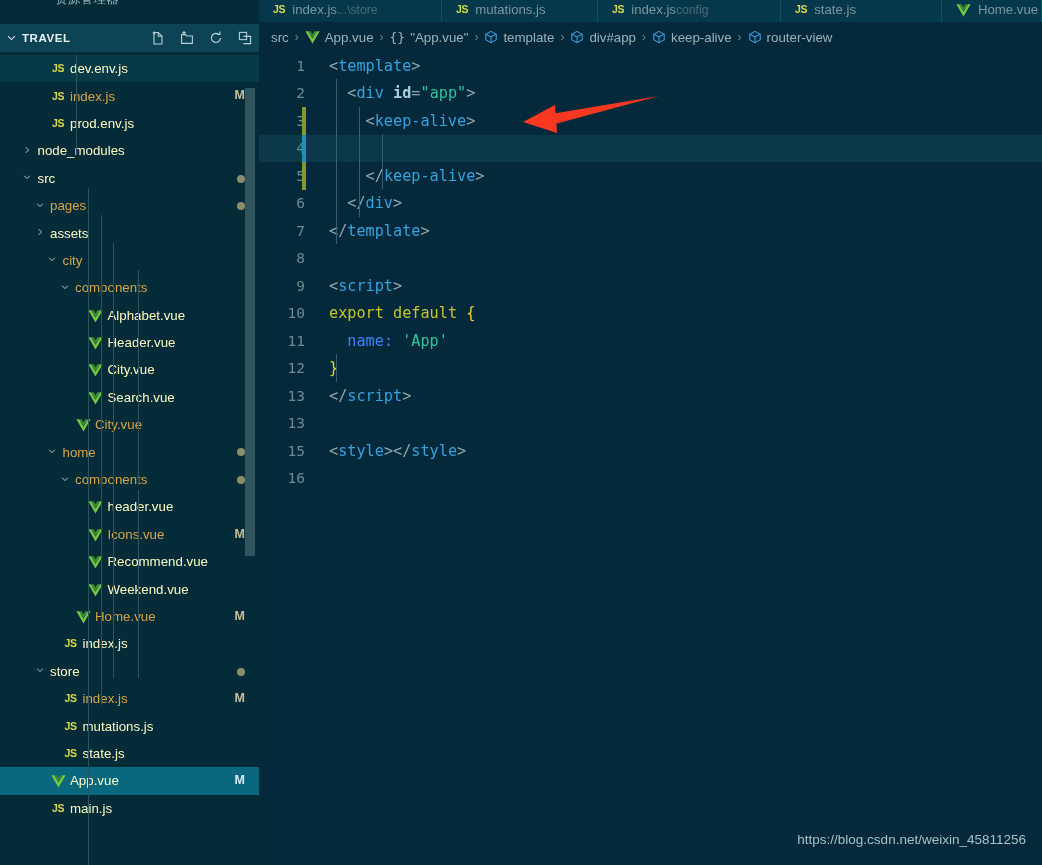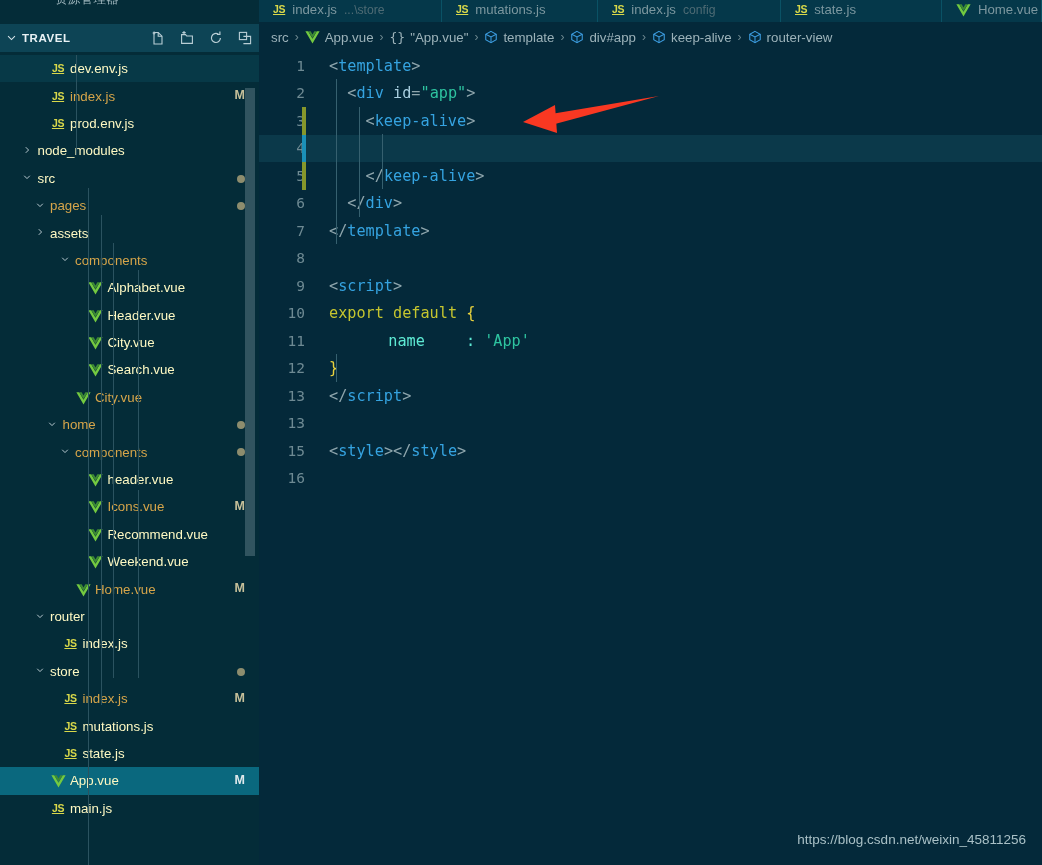--- a/index.html
+++ b/index.html
@@ -115,21 +115,20 @@
     background: #2b5360;
   }
 
   
   .jsicon {
     display: inline-block;
     color: #d8d84a; font-size: 10.5px; font-weight: bold;
     font-family: "Liberation Sans", sans-serif;
     letter-spacing: -0.3px;
     transform: translateY(-1px);
-    text-decoration: underline;
   }
   
   .vueicon { display: inline-block; width: 15px; height: 13px; vertical-align: middle; }
 
   
   #sb-scroll {
     position: absolute; right: 4px;
     width: 10px;
     background: #31545f;
     border-radius: 0;
@@ -154,21 +153,21 @@
     display: flex; align-items: flex-end;
     padding-bottom: 5px;
     border-right: 1px solid #0a5265;
     color: #7c979f;
     font-size: 13.2px;
     overflow: hidden;
     white-space: nowrap;
   }
   .tab .ti { margin: 0 7px 0 14px; }
   .tab .tlabel { }
-  .tab .tdesc { color: #4e6b74; margin-left: 7px; font-size: 12.2px; }
+  .tab .tdesc { color: #4e6b74; font-size: 12.2px; }
 
   
   #breadcrumb {
     position: absolute; left: 0; top: 22px;
     width: 783px; height: 30px;
     background: #04293a;
     display: flex; align-items: center;
     padding-left: 12px;
     font-size: 13.3px;
     color: #9cb2b9;
@@ -209,25 +208,25 @@
 
   
   .iguide {
     position: absolute; width: 1px;
     background: #36606f;
   }
 
   
   .t-punct  { color: #8fa6ad; }
   .t-tag    { color: #35a3e0; }
-  .t-attr   { color: #a9cfe0; }
+  .t-attr   { color: #a9cfe0; font-weight: bold; }
   .t-string { color: #2ec4a0; }
   .t-kw     { color: #c5c52f; }
   .t-brace  { color: #e9d23d; }
-  .t-prop   { color: #5eead4; margin-left: 41px; }
+  .t-prop   { color: #3b82f6; }
 
   .bracketbox {
     border: 1px solid #8c8c6e;
     padding: 0 0px;
     margin: 0 -1px;
   }
 
   
   #arrow { position: absolute; left: 0; top: 0; pointer-events: none; }
 
@@ -334,20 +333,28 @@
         </div>
         <div class="row">
           <span class="ind" style="flex: 0 0 31px;"></span>
           <span class="tw"><svg width="10" height="10" viewBox="0 0 16 16">
               <path d="M6 3.5 L10.5 8 L6 12.5" fill="none" stroke="#cfdde2" stroke-width="1.4"></path>
             </svg></span>
           <span class="ficon" style="flex: 0 0 0px; width: 0px;"></span>
           <span class="fname c-plain">assets</span>
         </div>
         <div class="row">
+          <span class="ind" style="flex: 0 0 43.5px;"></span>
+          <span class="tw"><svg width="10" height="10" viewBox="0 0 16 16">
+              <path d="M3.5 6 L8 10.5 L12.5 6" fill="none" stroke="#cfdde2" stroke-width="1.4"></path>
+            </svg></span>
+          <span class="ficon" style="flex: 0 0 0px; width: 0px;"></span>
+          <span class="fname c-foldermod">city</span>
+        </div>
+        <div class="row">
           <span class="ind" style="flex: 0 0 56px;"></span>
           <span class="tw"><svg width="10" height="10" viewBox="0 0 16 16">
               <path d="M3.5 6 L8 10.5 L12.5 6" fill="none" stroke="#cfdde2" stroke-width="1.4"></path>
             </svg></span>
           <span class="ficon" style="flex: 0 0 0px; width: 0px;"></span>
           <span class="fname c-foldermod">components</span>
         </div>
         <div class="row">
           <span class="ind" style="flex: 0 0 68.5px;"></span>
           <span class="tw"></span>
@@ -450,28 +457,20 @@
         </div>
         <div class="row">
           <span class="ind" style="flex: 0 0 56px;"></span>
           <span class="tw"></span>
           <span class="ficon"><svg class="vueicon" width="15" height="13" viewBox="0 0 24 21">
               <path d="M0.5 0.5 H5 L12 12.6 L19 0.5 H23.5 L12 20 Z" fill="#73c940"></path>
               <path d="M5 0.5 H9 L12 5.6 L15 0.5 H19 L12 11.5 Z" fill="#3d8b33"></path>
             </svg></span>
           <span class="fname c-mod">Home.vue</span>
           <span class="badge">M</span>
-        </div>
-        <div class="row">
-          <span class="ind" style="flex: 0 0 31px;"></span>
-          <span class="tw"><svg width="10" height="10" viewBox="0 0 16 16">
-              <path d="M3.5 6 L8 10.5 L12.5 6" fill="none" stroke="#cfdde2" stroke-width="1.4"></path>
-            </svg></span>
-          <span class="ficon" style="flex: 0 0 0px; width: 0px;"></span>
-          <span class="fname c-plain">router</span>
         </div>
         <div class="row">
           <span class="ind" style="flex: 0 0 43.5px;"></span>
           <span class="tw"></span>
           <span class="ficon"><span class="jsicon">JS</span></span>
           <span class="fname c-plain">index.js</span>
         </div>
         <div class="row">
           <span class="ind" style="flex: 0 0 31px;"></span>
           <span class="tw"><svg width="10" height="10" viewBox="0 0 16 16">

